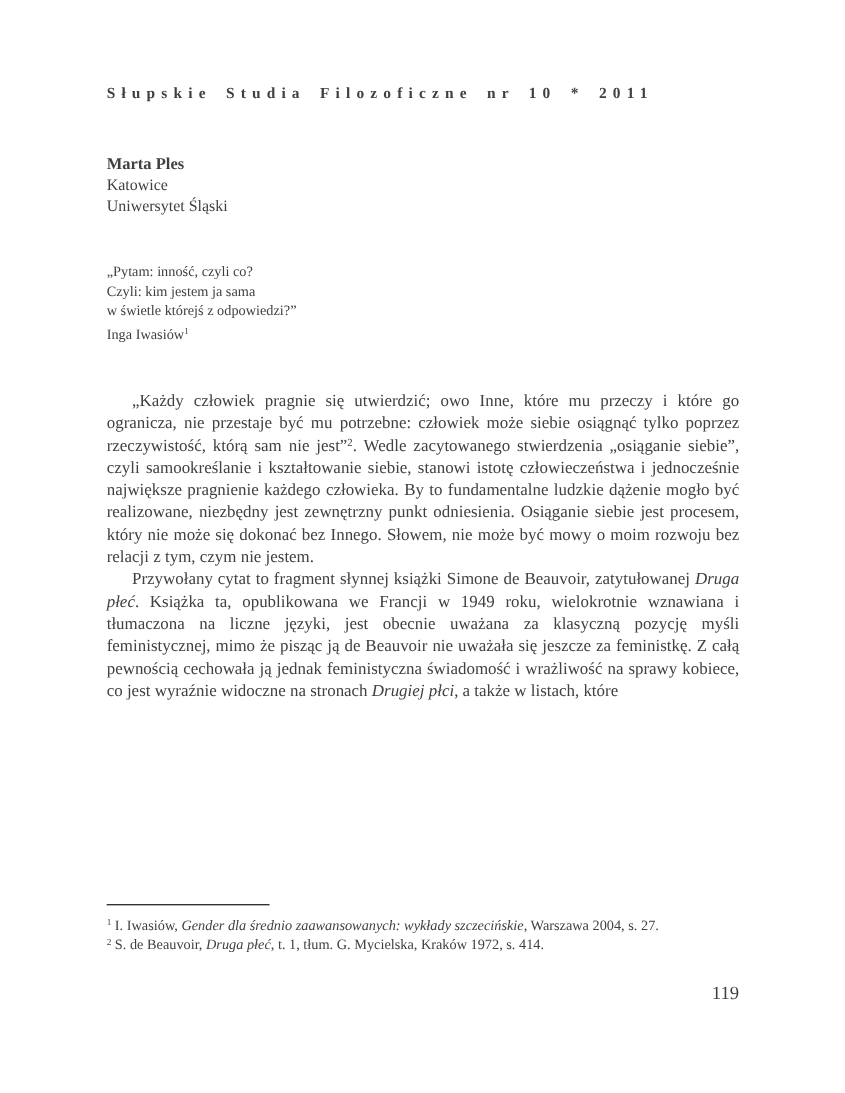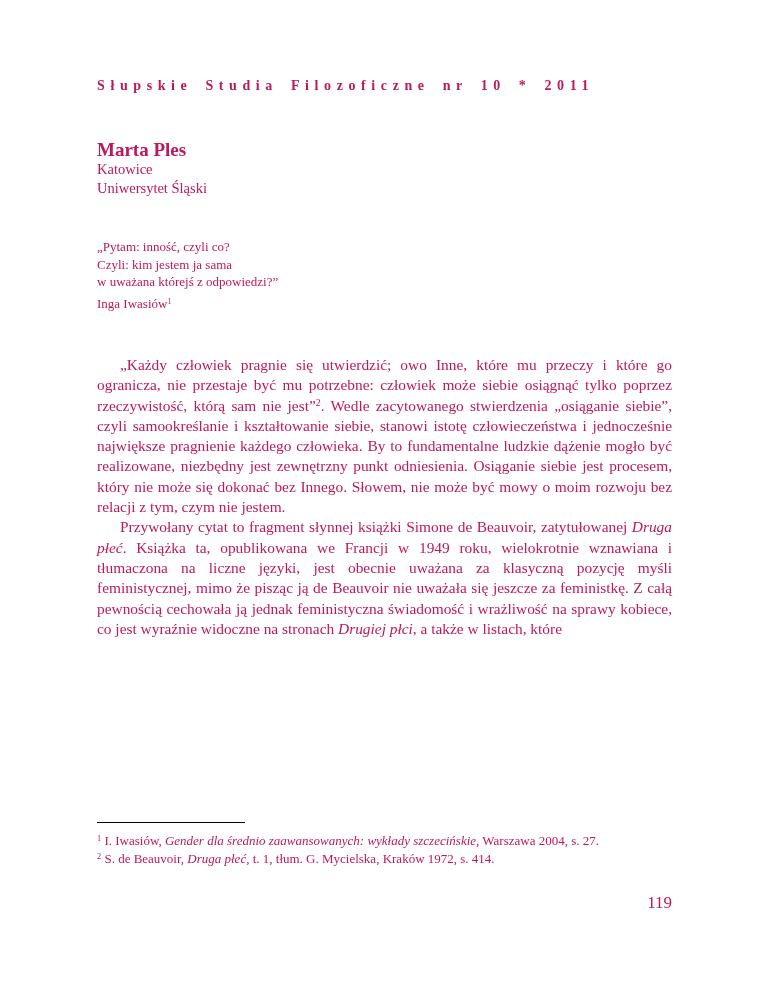--- a/index.html
+++ b/index.html
@@ -6,21 +6,21 @@
     margin: 0;
     padding: 0;
     background: #ffffff;
   }
   .page {
     position: relative;
     width: 768px;
     height: 994px;
     margin: 0 auto;
     background: #ffffff;
-    color: #be185d;
+    color: #404040;
     font-family: "Liberation Serif", serif;
     overflow: hidden;
     box-sizing: border-box;
   }
   .content {
     position: absolute;
     left: 97px;
     right: 96px;
     top: 78px;
   }
@@ -28,21 +28,21 @@
     font-size: 14px;
     font-weight: bold;
     letter-spacing: 0.40em;
     word-spacing: 0.28em;
     white-space: nowrap;
   }
   .author-block {
     margin-top: 46px;
   }
   .author-name {
-    font-size: 19px;
+    font-size: 15px;
     font-weight: bold;
     line-height: 20px;
   }
   .author-line {
     font-size: 14.5px;
     line-height: 19px;
   }
   .article-title {
     margin: 64px 0 0 0;
     text-align: center;
@@ -120,21 +120,21 @@
     <div class="author-block">
       <div class="author-name">Marta Ples</div>
       <div class="author-line">Katowice</div>
       <div class="author-line">Uniwersytet Śląski</div>
     </div>
 
 
     <div class="epigraph">
       <div>„Pytam: inność, czyli co?</div>
       <div>Czyli: kim jestem ja sama</div>
-      <div>w uważana którejś z odpowiedzi?”</div>
+      <div>w świetle którejś z odpowiedzi?”</div>
       <div class="epigraph-attr"><span>Inga Iwasiów</span><sup class="fnref">1</sup></div>
     </div>
 
     <div class="body-text">
       <p class="body-p"><span>„Każdy człowiek pragnie się utwierdzić; owo Inne, które mu przeczy i które go ogranicza, nie przestaje być mu potrzebne: człowiek może siebie osiągnąć tylko poprzez rzeczywistość, którą sam nie jest”</span><sup class="fnref">2</sup><span>. Wedle zacytowanego stwierdzenia „osiąganie siebie”, czyli samookreślanie i kształtowanie siebie, stanowi istotę człowieczeństwa i jednocześnie największe pragnienie każdego człowieka. By to fundamentalne ludzkie dążenie mogło być realizowane, niezbędny jest zewnętrzny punkt odniesienia. Osiąganie siebie jest procesem, który nie może się dokonać bez Innego. Słowem, nie może być mowy o moim rozwoju bez relacji z tym, czym nie jestem.</span></p>
       <p class="body-p"><span>Przywołany cytat to fragment słynnej książki Simone de Beauvoir, zatytułowanej </span><em>Druga płeć</em><span>. Książka ta, opublikowana we Francji w 1949 roku, wielokrotnie wznawiana i tłumaczona na liczne języki, jest obecnie uważana za klasyczną pozycję myśli feministycznej, mimo że pisząc ją de Beauvoir nie uważała się jeszcze za feministkę. Z całą pewnością cechowała ją jednak feministyczna świadomość i wrażliwość na sprawy kobiece, co jest wyraźnie widoczne na stronach </span><em>Drugiej płci</em><span>, a także w listach, które</span></p>
     </div>
 
   </div>
 

